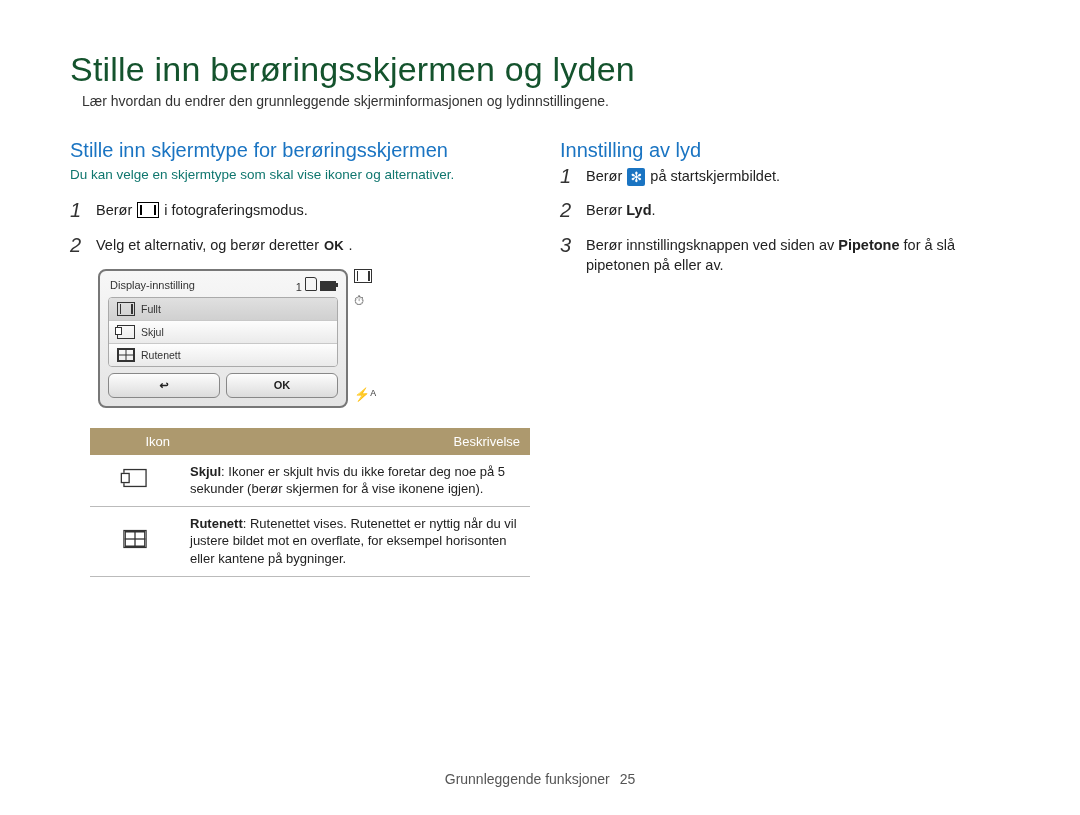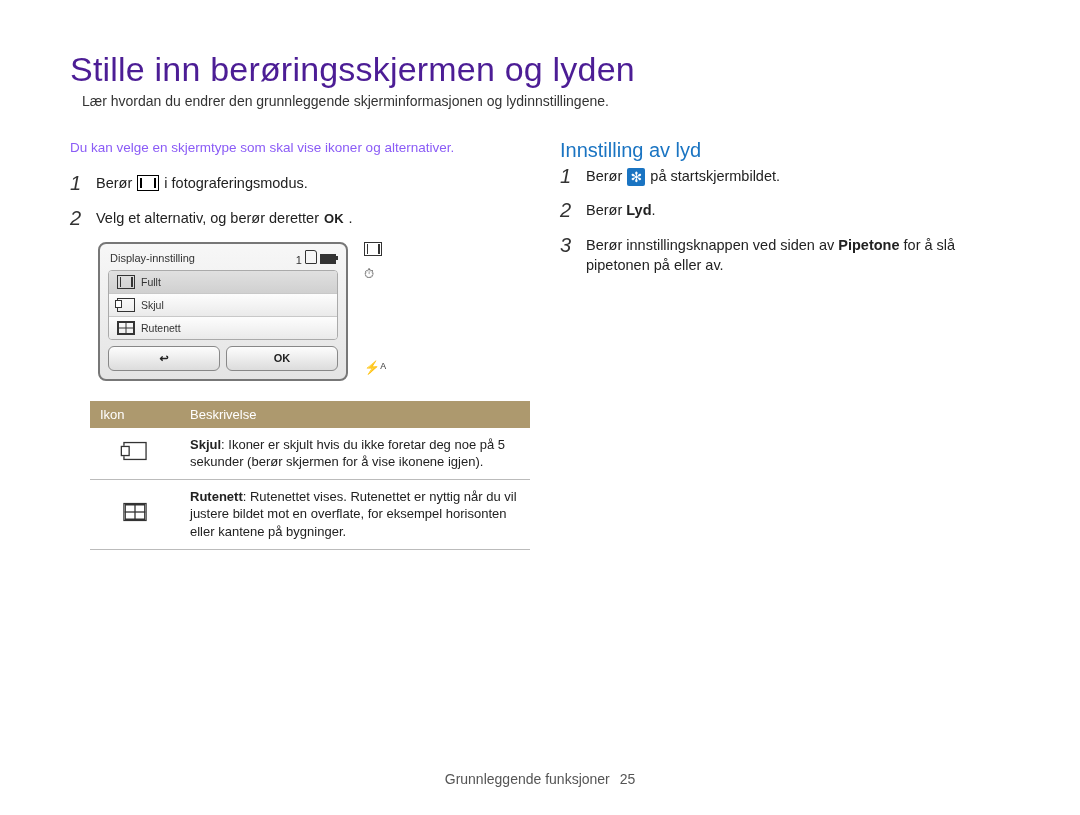--- a/index.html
+++ b/index.html
@@ -8,21 +8,21 @@
     font-family:Arial,Helvetica,sans-serif;
     color:#222;
     background:#fff;
     box-sizing:border-box;
     padding:40px 70px 0 70px;
     position:relative;
   }
   .page-title{
     font-size:34px;
     font-weight:400;
-    color:#4c1d95;
+    color:#14532d;
     margin:10px 0 4px 0;
     letter-spacing:.2px;
   }
   .page-subtitle{
     font-size:14px;
     color:#333;
     margin:0 0 30px 12px;
   }
   .columns{
     display:flex;
@@ -30,21 +30,21 @@
   }
   .col{flex:1;min-width:0;}
   .section-heading{
     color:#1a74c2;
     font-size:20px;
     font-weight:400;
     margin:0 0 4px 0;
   }
   .section-intro{
     font-size:13.5px;
-    color:#8b5cf6;
+    color:#0f766e;
     margin:0 0 16px 0;
     line-height:1.35;
   }
   .steps{list-style:none;padding:0;margin:0;}
   .steps li{
     display:flex;
     align-items:flex-start;
     gap:10px;
     font-size:14.5px;
     margin:0 0 14px 0;
@@ -86,21 +86,21 @@
     color:#fff;
     border-radius:2px;
     font-size:14px;
     line-height:18px;
     text-align:center;
     vertical-align:middle;
     margin:0 1px;
   }
 
   
-  .screen-wrap{display:flex;align-items:flex-start;gap:16px;margin:8px 0 20px 28px;}
+  .screen-wrap{display:flex;align-items:flex-start;gap:6px;margin:8px 0 20px 28px;}
   .screen{
     width:250px;
     border:2px solid #777;
     border-radius:8px;
     background:linear-gradient(#f7f7f7,#e4e4e4);
     padding:6px 8px 8px 8px;
     box-sizing:border-box;
   }
   .screen-title-row{
     display:flex;justify-content:space-between;align-items:center;
@@ -146,21 +146,21 @@
   .card{display:inline-block;width:10px;height:12px;border:1.2px solid #333;border-radius:1px 3px 1px 1px;}
 
   
   table.icon-tbl{
     border-collapse:collapse;
     width:440px;
     margin-left:20px;
     font-size:13px;
   }
   table.icon-tbl th{
-    background:#ad996e;color:#fff;font-weight:400;text-align:left;
+    background:#ad996e;color:#fff;font-weight:400;text-align:right;
     padding:6px 10px;font-size:13px;
   }
   table.icon-tbl th:first-child{width:70px;}
   table.icon-tbl td{
     border-bottom:1px solid #bbb;
     padding:8px 10px;
     vertical-align:middle;
     line-height:1.35;
   }
   table.icon-tbl td:first-child{text-align:center;}
@@ -176,20 +176,21 @@
 </style>
 </head>
 <body>
 
 <h1 class="page-title">Stille inn berøringsskjermen og lyden</h1>
 <p class="page-subtitle">Lær hvordan du endrer den grunnleggende skjerminformasjonen og lydinnstillingene.</p>
 
 <div class="columns">
 
   <div class="col">
+    <h2 class="section-heading">Stille inn skjermtype for berøringsskjermen</h2>
     <p class="section-intro">Du kan velge en skjermtype som skal vise ikoner og alternativer.</p>
 
     <ol class="steps">
       <li>
         <span class="step-num">1</span>
         <span>
           <span>Berør </span>
           <span class="inline-icon full"></span>
           <span> i fotograferingsmodus.</span>
         </span>

